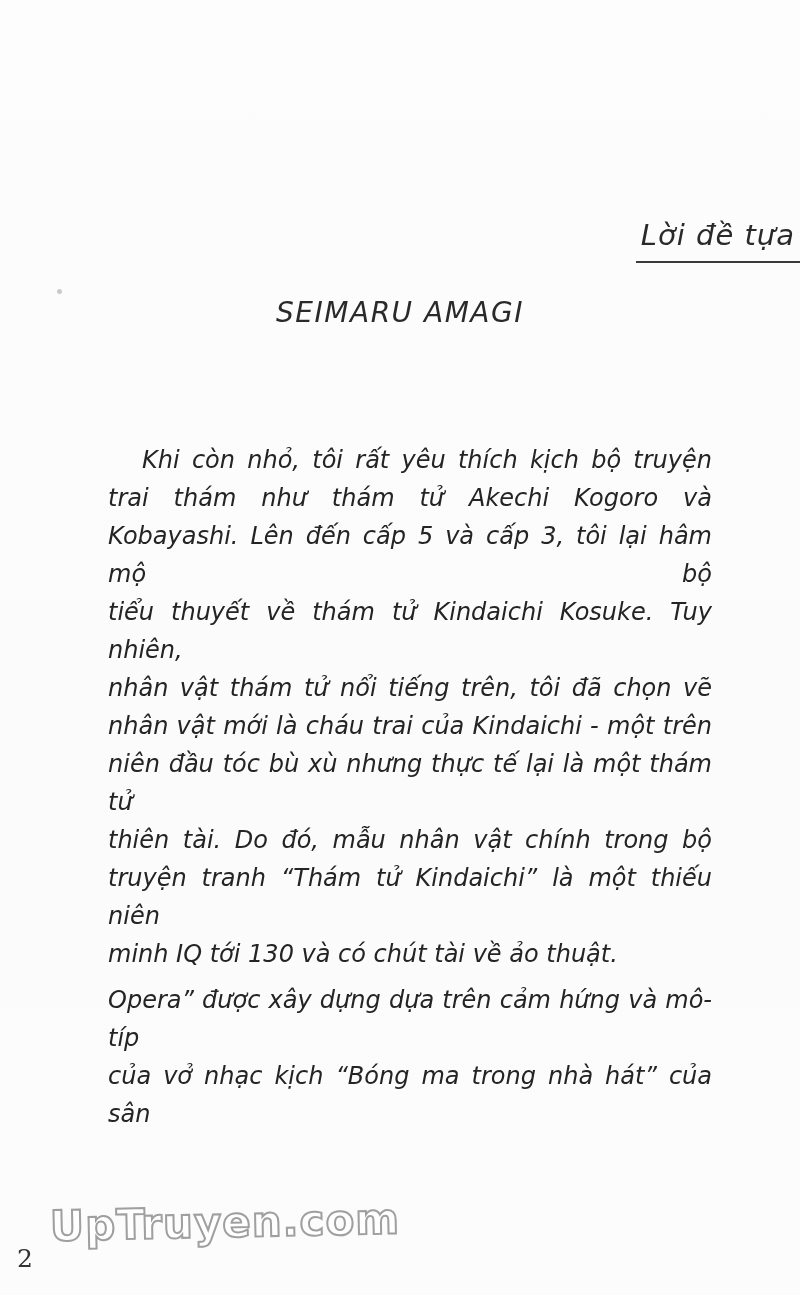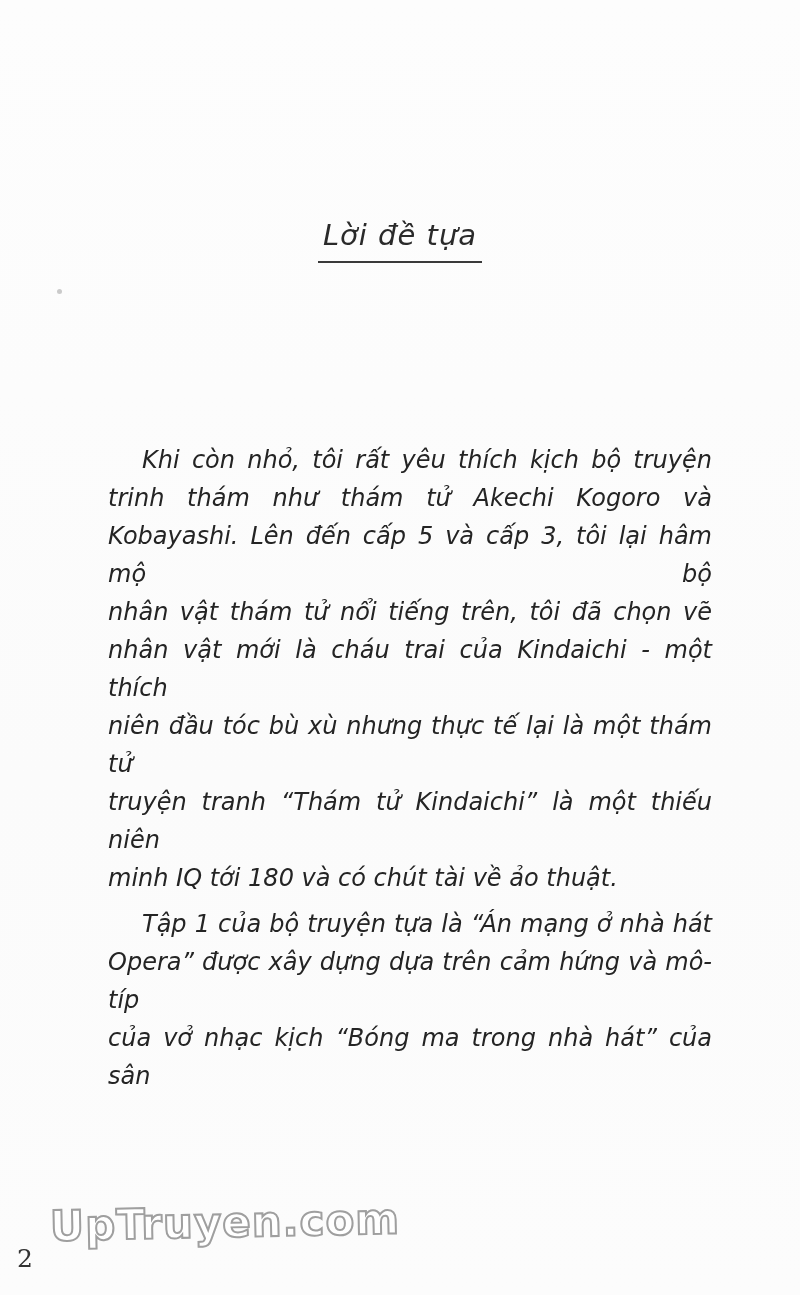--- a/index.html
+++ b/index.html
@@ -11,21 +11,21 @@
     position: relative;
     overflow: hidden;
   }
   .page {
     position: absolute; inset: 0;
     background: linear-gradient(180deg, #fdfdfd 0%, #fbfbfb 60%, #fcfcfc 100%);
   }
   
   .heading-wrap {
     position: absolute; top: 218px; left: 0; width: 800px;
-    text-align: center;
+    text-align: right;
   }
   .heading {
     display: inline-block;
     font-style: italic;
     font-size: 29px;
     letter-spacing: 1px;
     color: #2a2a2a;
     border-bottom: 2px solid #3a3a3a;
     padding: 0 5px 9px 5px;
   }
@@ -85,36 +85,38 @@
 </style>
 </head>
 <body>
 
 <div class="page">
 
   <div class="heading-wrap">
     <span class="heading">Lời đề tựa</span>
   </div>
 
+  <div class="author">SEIMARU AMAGI</div>
 
   <div class="speck"></div>
 
   <div class="bodytext">
     <div class="para1">
       <div class="line jl ind">Khi còn nhỏ, tôi rất yêu thích kịch bộ truyện</div>
-      <div class="line jl">trinh thám như thám tử Akechi Kogoro và</div>
+      <div class="line jl">trai thám như thám tử Akechi Kogoro và</div>
       <div class="line jl">Kobayashi. Lên đến cấp 5 và cấp 3, tôi lại hâm mộ bộ</div>
+      <div class="line jl">tiểu thuyết về thám tử Kindaichi Kosuke. Tuy nhiên,</div>
       <div class="line jl">nhân vật thám tử nổi tiếng trên, tôi đã chọn vẽ</div>
-      <div class="line jl">nhân vật mới là cháu trai của Kindaichi - một thích</div>
+      <div class="line jl">nhân vật mới là cháu trai của Kindaichi - một trên</div>
       <div class="line jl">niên đầu tóc bù xù nhưng thực tế lại là một thám tử</div>
+      <div class="line jl">thiên tài. Do đó, mẫu nhân vật chính trong bộ</div>
       <div class="line jl">truyện tranh “Thám tử Kindaichi” là một thiếu niên</div>
-      <div class="line">minh IQ tới 180 và có chút tài về ảo thuật.</div>
+      <div class="line">minh IQ tới 130 và có chút tài về ảo thuật.</div>
     </div>
     <div class="para2">
-      <div class="line jl ind">Tập 1 của bộ truyện tựa là “Án mạng ở nhà hát</div>
       <div class="line jl">Opera” được xây dựng dựa trên cảm hứng và mô-típ</div>
       <div class="line jl">của vở nhạc kịch “Bóng ma trong nhà hát” của sân</div>
 
     </div>
   </div>
 
   <div class="watermark">UpTruyen.com</div>
 
   <div class="page-number">2</div>
 

